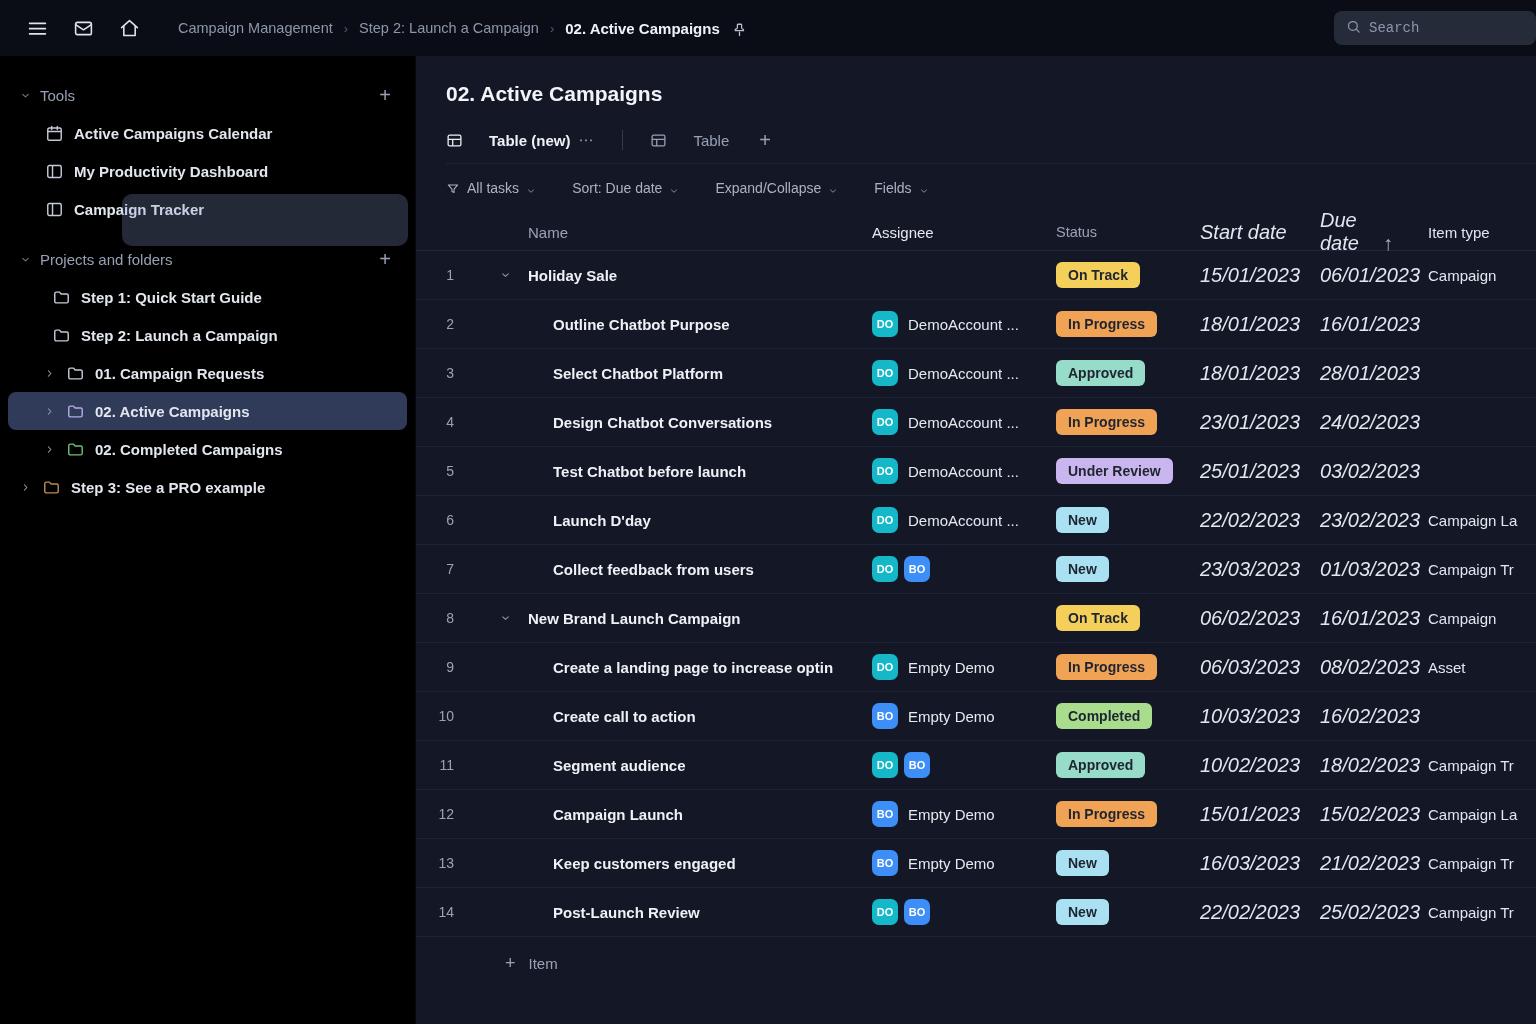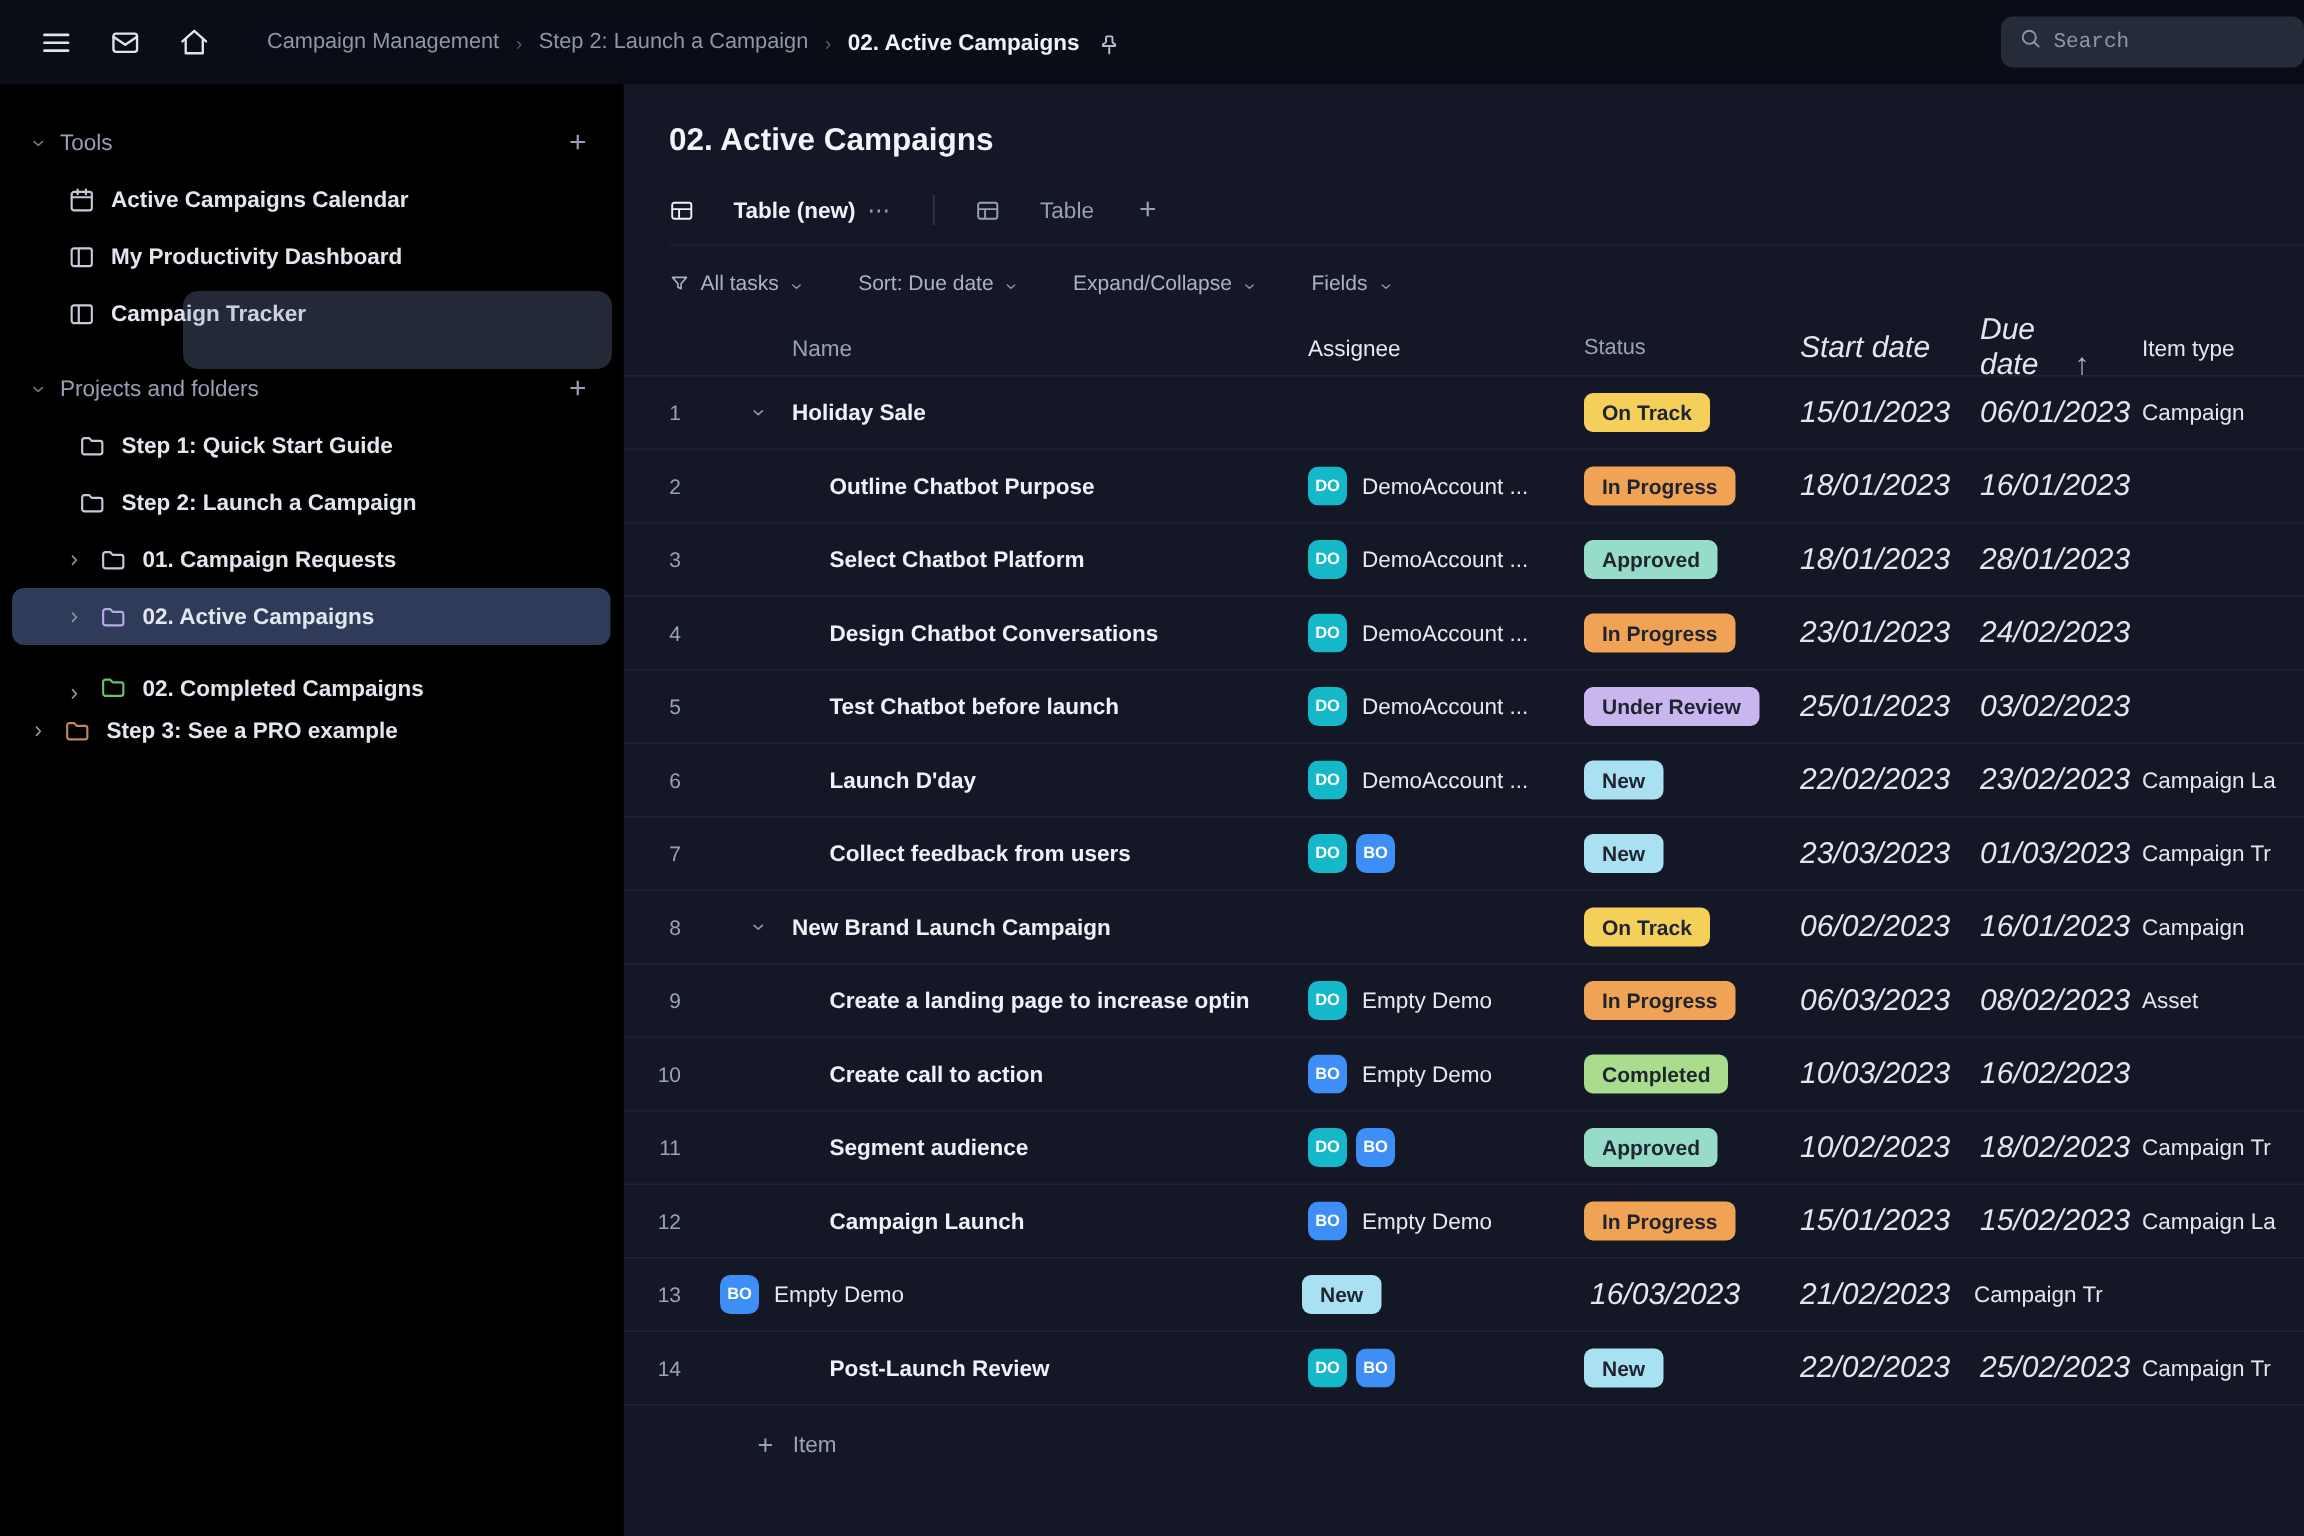--- a/index.html
+++ b/index.html
@@ -228,21 +228,21 @@
                 <path d="M9.5 6l5.5 6-5.5 6"></path>
               </svg>
             </span>
             <span class="sicon" style="color:#b9a9ea">
               <svg viewBox="0 0 24 24" fill="none" stroke="currentColor" stroke-width="1.8" stroke-linejoin="round">
                 <path d="M3.5 7.2c0-1.1.9-2 2-2h4l2 2.3h7c1.1 0 2 .9 2 2v7.3c0 1.1-.9 2-2 2h-13c-1.1 0-2-.9-2-2z"></path>
               </svg>
             </span>
             <span class="slabel">02. Active Campaigns</span>
           </div>
-          <div class="side-item" style="padding-left: 36px; align-items: flex-end;">
+          <div class="side-item" style="padding-left: 36px;">
             <span class="chev">
               <svg viewBox="0 0 24 24" fill="none" stroke="currentColor" stroke-width="2.4" stroke-linecap="round" stroke-linejoin="round">
                 <path d="M9.5 6l5.5 6-5.5 6"></path>
               </svg>
             </span>
             <span class="sicon" style="color:#6fbf73">
               <svg viewBox="0 0 24 24" fill="none" stroke="currentColor" stroke-width="1.8" stroke-linejoin="round">
                 <path d="M3.5 7.2c0-1.1.9-2 2-2h4l2 2.3h7c1.1 0 2 .9 2 2v7.3c0 1.1-.9 2-2 2h-13c-1.1 0-2-.9-2-2z"></path>
               </svg>
             </span>
@@ -486,20 +486,21 @@
               <span class="avatar" style="background:#3e8ef7">BO</span>
               <span class="alabel">Empty Demo</span>
             </div>
             <div class="c-status"><span class="badge" style="background:#f0a355;color:#1e2430">In Progress</span></div>
             <div class="c-date">15/01/2023</div>
             <div class="c-date">15/02/2023</div>
             <div class="c-type">Campaign La</div>
           </div>
           <div class="trow grid">
             <div class="c-num">13</div>
+            <div class="c-name child"><span>Keep customers engaged</span></div>
             <div class="c-assignee">
               <span class="avatar" style="background:#3e8ef7">BO</span>
               <span class="alabel">Empty Demo</span>
             </div>
             <div class="c-status"><span class="badge" style="background:#a9e1f2;color:#1e2430">New</span></div>
             <div class="c-date">16/03/2023</div>
             <div class="c-date">21/02/2023</div>
             <div class="c-type">Campaign Tr</div>
           </div>
           <div class="trow grid">

